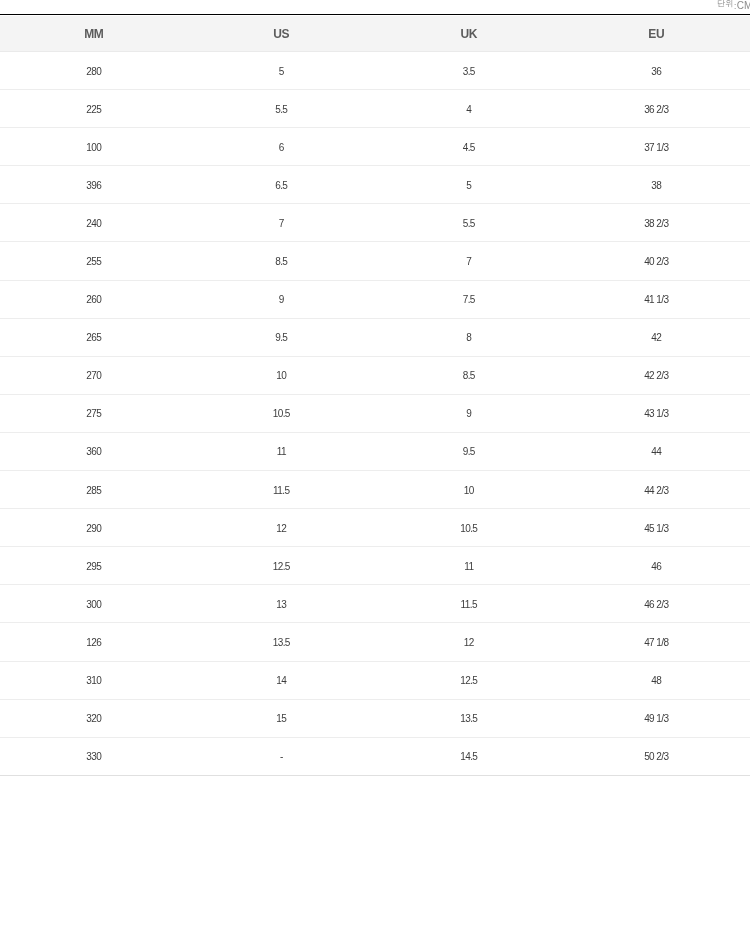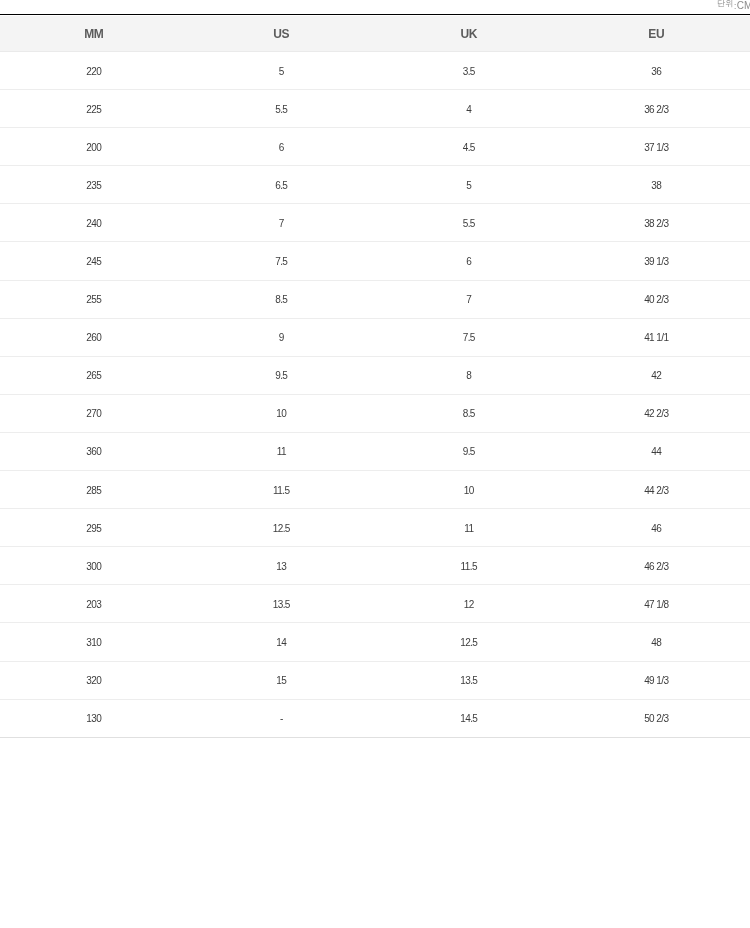--- a/index.html
+++ b/index.html
@@ -99,122 +99,128 @@
     <thead>
       <tr>
         <th>MM</th>
         <th>US</th>
         <th>UK</th>
         <th>EU</th>
       </tr>
     </thead>
     <tbody>
       <tr class="data-row">
-        <td>220</td>
+        <td>280</td>
         <td>5</td>
         <td>3.5</td>
         <td>36</td>
       </tr>
       <tr class="data-row">
         <td>225</td>
         <td>5.5</td>
         <td>4</td>
         <td>36 2/3</td>
       </tr>
       <tr class="data-row">
-        <td>200</td>
+        <td>100</td>
         <td>6</td>
         <td>4.5</td>
         <td>37 1/3</td>
       </tr>
       <tr class="data-row">
-        <td>235</td>
+        <td>396</td>
         <td>6.5</td>
         <td>5</td>
         <td>38</td>
       </tr>
       <tr class="data-row">
         <td>240</td>
         <td>7</td>
         <td>5.5</td>
         <td>38 2/3</td>
       </tr>
       <tr class="data-row">
-        <td>245</td>
-        <td>7.5</td>
-        <td>6</td>
-        <td>39 1/3</td>
-      </tr>
-      <tr class="data-row">
         <td>255</td>
         <td>8.5</td>
         <td>7</td>
         <td>40 2/3</td>
       </tr>
       <tr class="data-row">
         <td>260</td>
         <td>9</td>
         <td>7.5</td>
-        <td>41 1/1</td>
+        <td>41 1/3</td>
       </tr>
       <tr class="data-row">
         <td>265</td>
         <td>9.5</td>
         <td>8</td>
         <td>42</td>
       </tr>
       <tr class="data-row">
         <td>270</td>
         <td>10</td>
         <td>8.5</td>
         <td>42 2/3</td>
       </tr>
       <tr class="data-row">
+        <td>275</td>
+        <td>10.5</td>
+        <td>9</td>
+        <td>43 1/3</td>
+      </tr>
+      <tr class="data-row">
         <td>360</td>
         <td>11</td>
         <td>9.5</td>
         <td>44</td>
       </tr>
       <tr class="data-row">
         <td>285</td>
         <td>11.5</td>
         <td>10</td>
         <td>44 2/3</td>
       </tr>
       <tr class="data-row">
+        <td>290</td>
+        <td>12</td>
+        <td>10.5</td>
+        <td>45 1/3</td>
+      </tr>
+      <tr class="data-row">
         <td>295</td>
         <td>12.5</td>
         <td>11</td>
         <td>46</td>
       </tr>
       <tr class="data-row">
         <td>300</td>
         <td>13</td>
         <td>11.5</td>
         <td>46 2/3</td>
       </tr>
       <tr class="data-row">
-        <td>203</td>
+        <td>126</td>
         <td>13.5</td>
         <td>12</td>
         <td>47 1/8</td>
       </tr>
       <tr class="data-row">
         <td>310</td>
         <td>14</td>
         <td>12.5</td>
         <td>48</td>
       </tr>
       <tr class="data-row">
         <td>320</td>
         <td>15</td>
         <td>13.5</td>
         <td>49 1/3</td>
       </tr>
       <tr class="data-row">
-        <td>130</td>
+        <td>330</td>
         <td>-</td>
         <td>14.5</td>
         <td>50 2/3</td>
       </tr>
     </tbody>
   </table>
 </div>
 
 </body></html>

